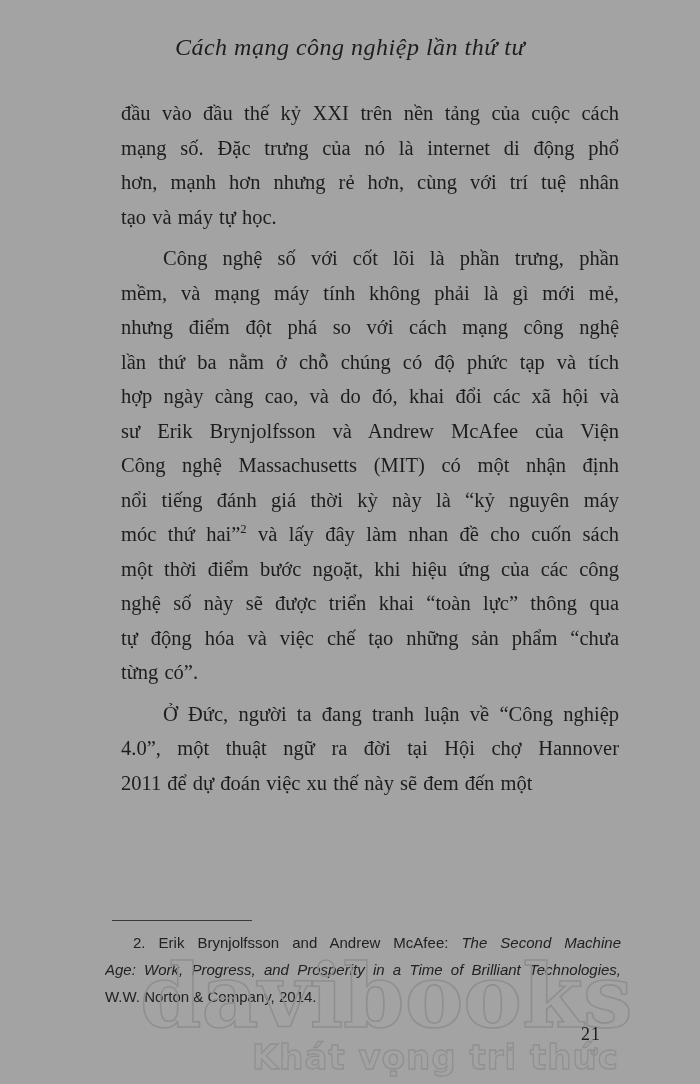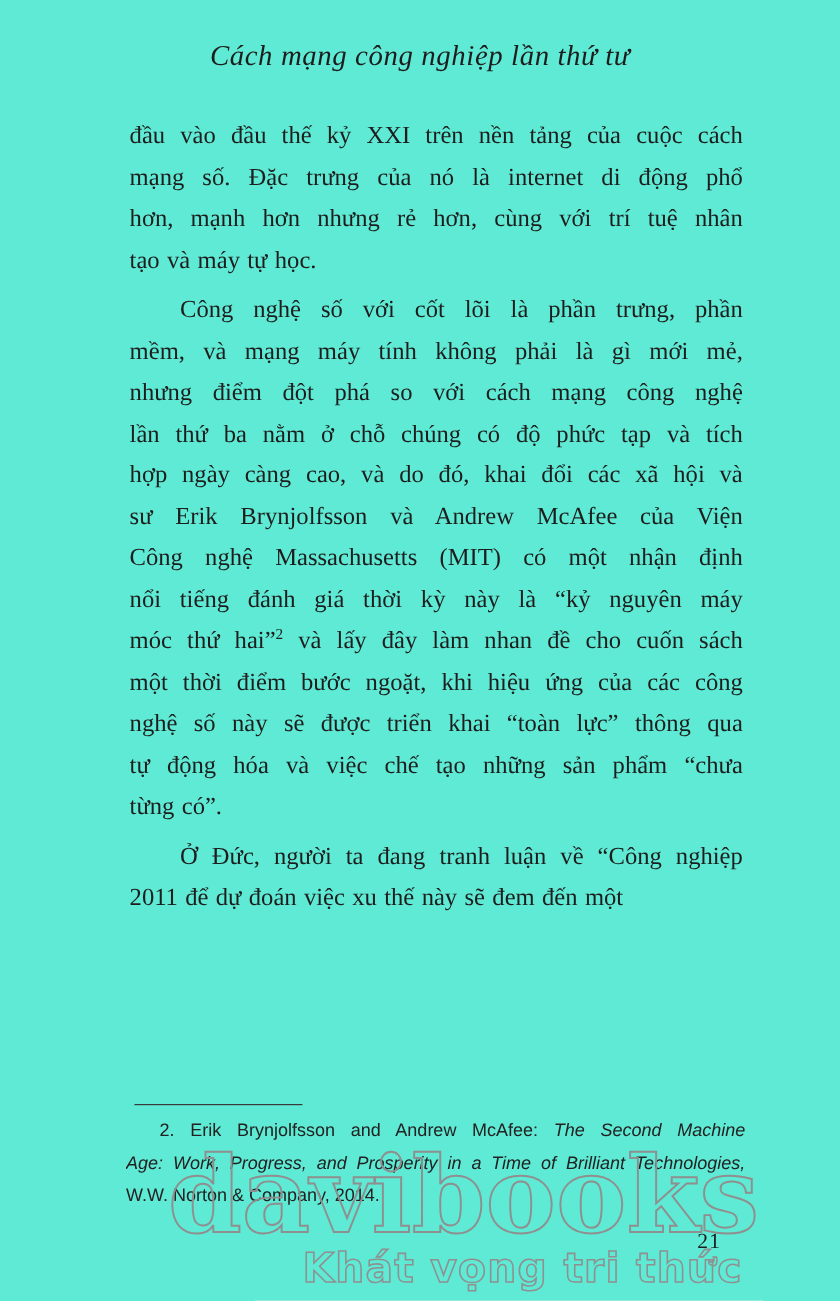--- a/index.html
+++ b/index.html
@@ -4,21 +4,21 @@
 <style>
   html, body {
     margin: 0;
     padding: 0;
     background: #e8e8e8;
   }
   .page {
     position: relative;
     width: 700px;
     height: 1084px;
-    background: #5eead4;
+    background: #a3a3a3;
     overflow: hidden;
     font-family: "Liberation Serif", serif;
     color: #1d1d1d;
   }
   .running-head {
     position: absolute;
     top: 34px;
     left: 0;
     width: 700px;
     text-align: center;
@@ -27,21 +27,21 @@
     letter-spacing: 0.5px;
     color: #1d1d1d;
   }
   .body-text {
     position: absolute;
     top: 96px;
     left: 105px;
     width: 514px;
     font-size: 20.5px;
   }
-  .para { margin: 0 0 7px 3px; padding: 0; }
+  .para { margin: 0 0 7px 16px; padding: 0; }
   .para:last-child { margin-bottom: 0; }
   .line {
     height: 34.5px;
     line-height: 34.5px;
     overflow: hidden;
     text-align: justify;
     text-align-last: justify;
     word-spacing: 1px;
   }
   .line.last {
@@ -140,20 +140,21 @@
         <div class="line">Công nghệ Massachusetts (MIT) có một nhận định</div>
         <div class="line">nổi tiếng đánh giá thời kỳ này là “kỷ nguyên máy</div>
         <div class="line">móc thứ hai”<sup>2</sup> và lấy đây làm nhan đề cho cuốn sách</div>
         <div class="line">một thời điểm bước ngoặt, khi hiệu ứng của các công</div>
         <div class="line">nghệ số này sẽ được triển khai “toàn lực” thông qua</div>
         <div class="line">tự động hóa và việc chế tạo những sản phẩm “chưa</div>
         <div class="line last">từng có”.</div>
       </div>
       <div class="para">
         <div class="line indent">Ở Đức, người ta đang tranh luận về “Công nghiệp</div>
+        <div class="line">4.0”, một thuật ngữ ra đời tại Hội chợ Hannover</div>
         <div class="line last">2011 để dự đoán việc xu thế này sẽ đem đến một</div>
       </div>
     </div>
 
   <div class="footnote-rule"></div>
 
   <div class="footnote" id="footnote">
       <div class="fn-line indent"><span>2. Erik Brynjolfsson and Andrew McAfee: </span><span class="fn-italic">The Second Machine</span></div>
       <div class="fn-line"><span class="fn-italic">Age: Work, Progress, and Prosperity in a Time of Brilliant Technologies,</span></div>
       <div class="fn-line last"><span>W.W. Norton &amp; Company, 2014.</span></div>

